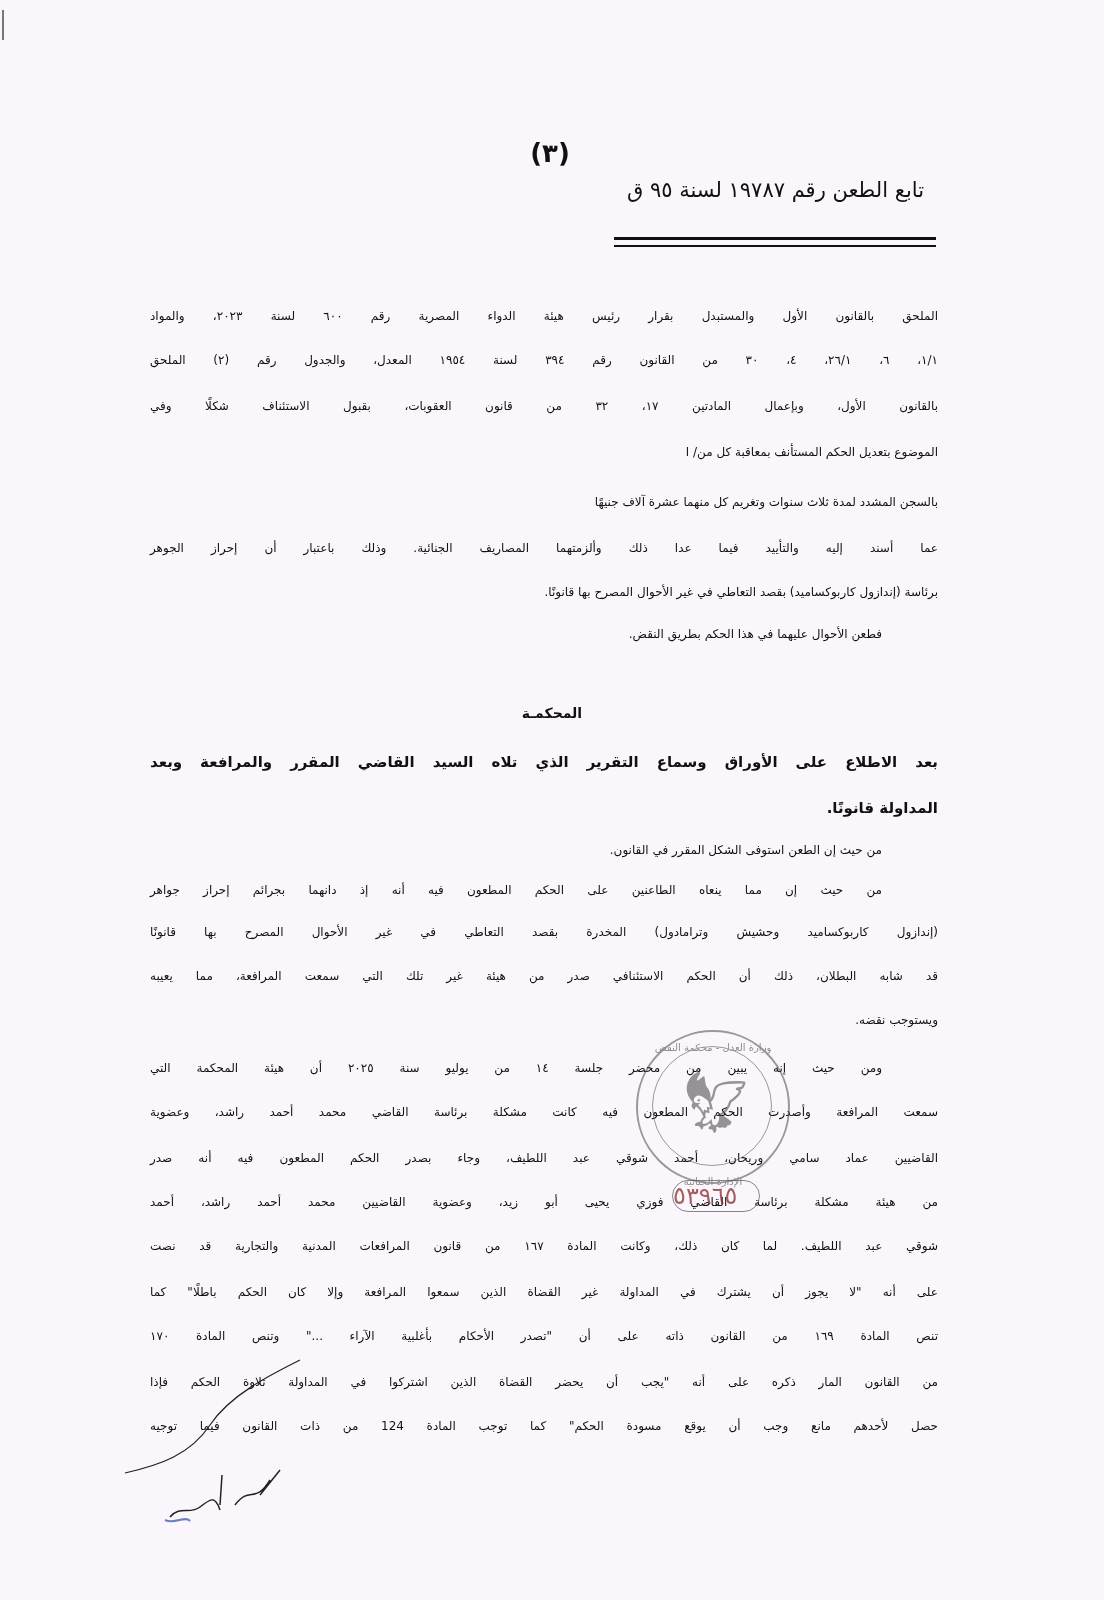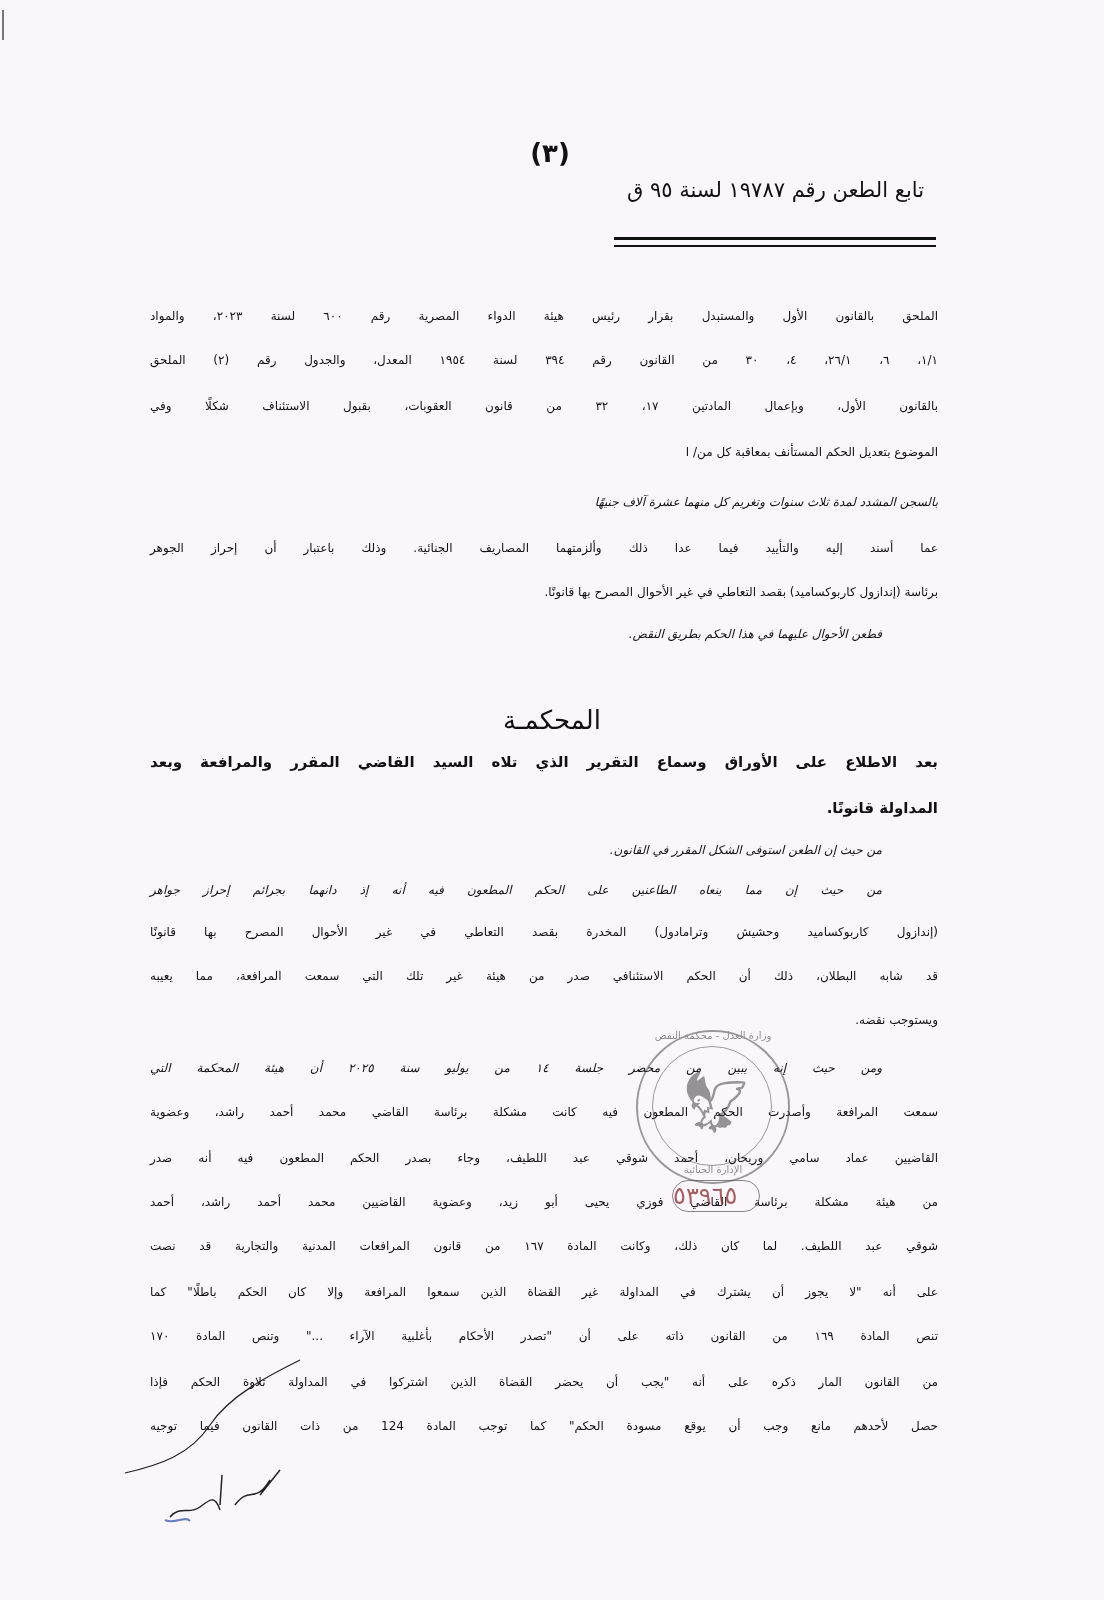--- a/index.html
+++ b/index.html
@@ -21,40 +21,40 @@
   }
   .double-rule {
     position: absolute; top: 237px; left: 614px; width: 322px; height: 10px;
     border-top: 3px solid #111; border-bottom: 2px solid #111; box-sizing: border-box;
   }
   .line {
     position: absolute; right: 166px; direction: rtl; white-space: nowrap;
     font-size: 12px; line-height: 28px; text-align: justify;
   }
   .full { left: 150px; text-align-last: justify; }
-  .indent { right: 222px; font-style: italic; }
+  .indent { right: 222px; }
   .bold { font-weight: bold; font-size: 15px; }
   .center-title {
     position: absolute; top: 705px; left: 0; width: 1104px; text-align: center;
-    font-weight: normal; font-size: 26px; direction: rtl;
+    font-weight: bold; font-size: 14px; direction: rtl;
   }
   .stamp {
     position: absolute; left: 636px; top: 1030px; width: 150px; height: 150px;
     border-radius: 50%; border: 2px solid #4a4a4a; opacity: 0.55;
   }
   .stamp-inner {
     position: absolute; left: 14px; top: 14px; width: 118px; height: 118px;
     border-radius: 50%; border: 1.5px solid #4a4a4a;
   }
   .stamp-eagle {
     position: absolute; left: 40px; top: 30px; width: 70px; height: 80px;
     font-size: 60px; line-height: 80px; text-align: center; color: #444;
   }
   .stamp-top-text, .stamp-bottom-text {
-    position: absolute; width: 150px; text-align: center; font-size: 10px; color: #333; direction: rtl;
+    position: absolute; width: 150px; text-align: center; font-size: 10px; color: #333; direction: rtl; margin-top: 12px;
   }
   .stamp-top-text { top: -2px; }
   .stamp-bottom-text { top: 132px; }
   .stamp-number {
     position: absolute; left: 672px; top: 1180px; width: 86px; height: 30px;
     border: 1.5px solid #555; border-radius: 16px; text-align: left;
     font-size: 24px; line-height: 30px; color: #7f1d1d; opacity: 0.7; direction: rtl;
   }
   .signature { position: absolute; left: 160px; top: 1465px; }
   .stray-mark { position: absolute; left: 2px; top: 10px; width: 2px; height: 30px; background: #777; }

